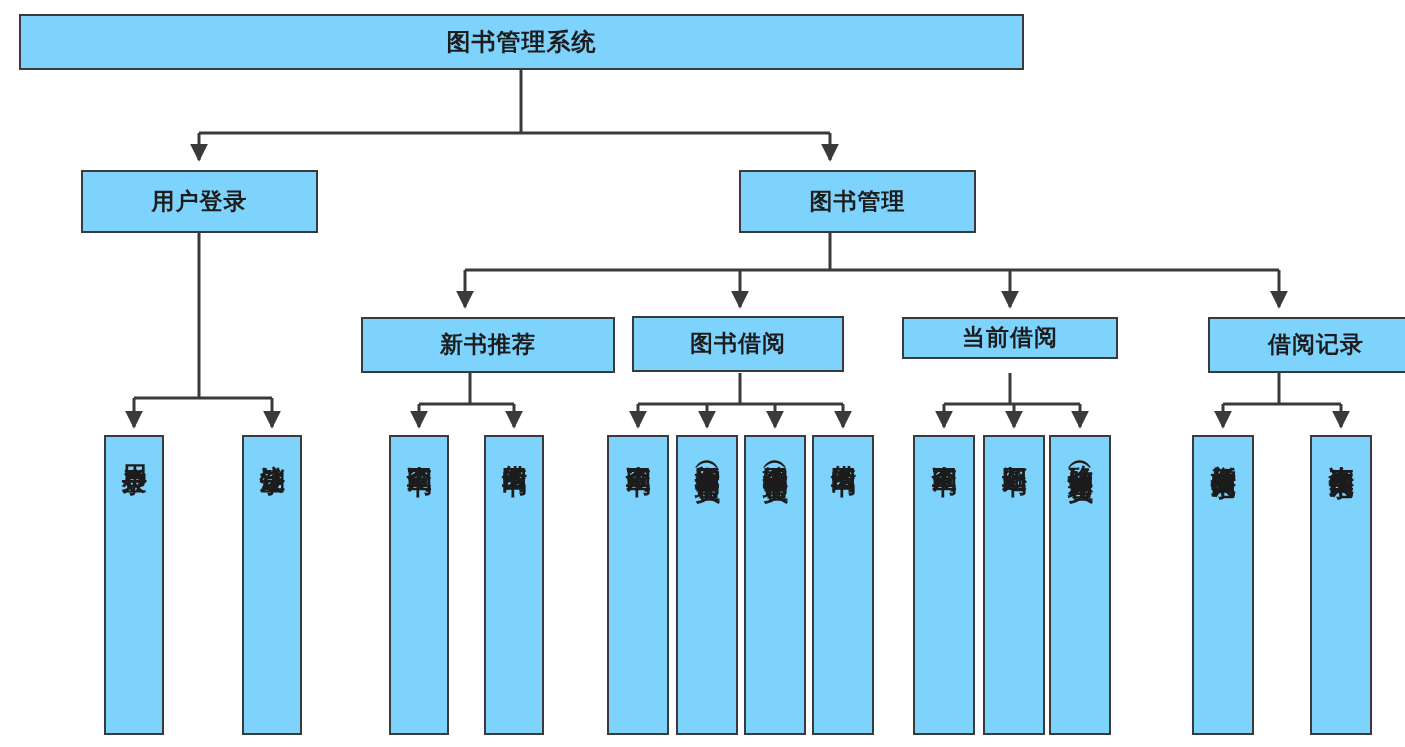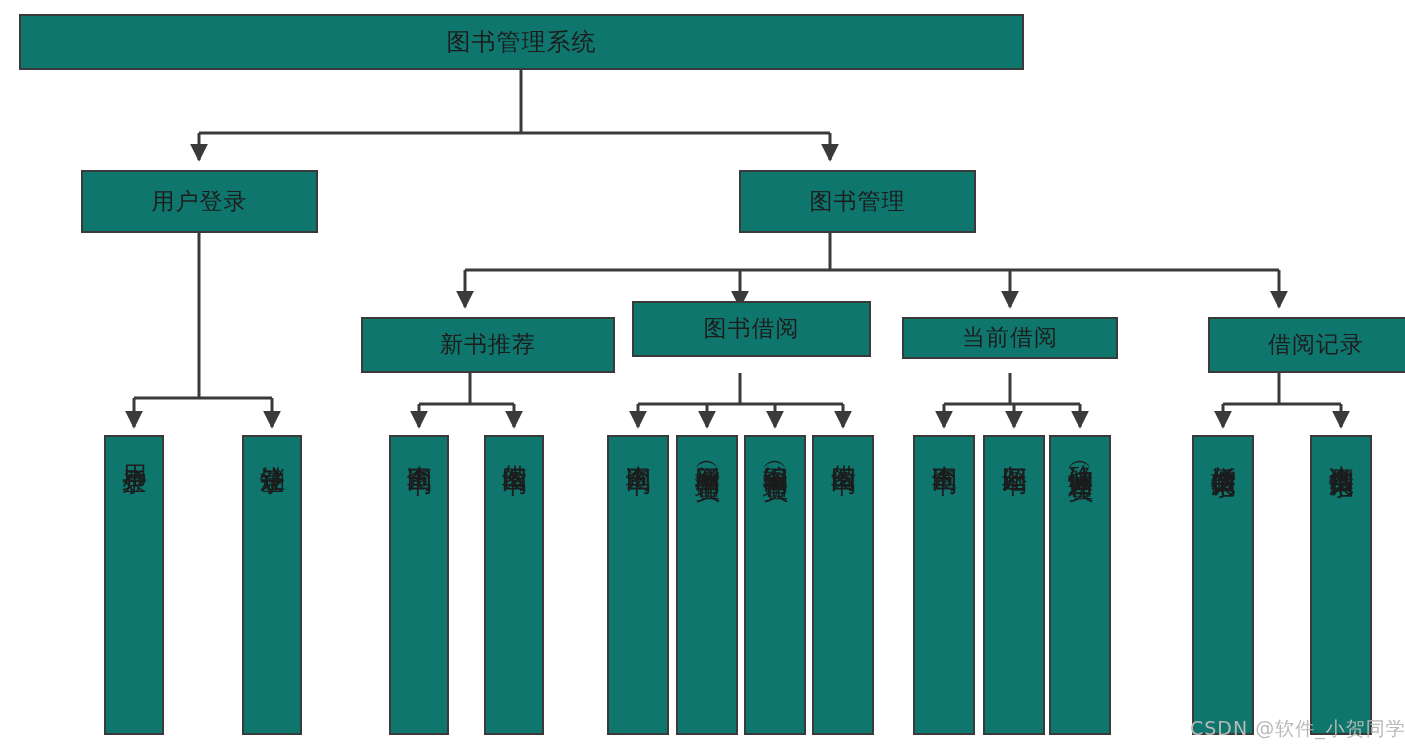--- a/index.html
+++ b/index.html
@@ -20,25 +20,26 @@
     left: 0;
     top: 0;
     width: 1405px;
     height: 747px;
     pointer-events: none;
   }
   .node {
     position: absolute;
     box-sizing: border-box;
     border: 2.5px solid #3a3a3a;
-    background: #0f766e;
+    background: #7dd3fc;
     display: flex;
     align-items: center;
     justify-content: center;
     color: #1c1c1c;
+    font-weight: bold;
   }
   .node .lbl {
     display: block;
     text-align: center;
   }
   
   .node.h .lbl {
     font-size: 23px;
     line-height: 1.1;
     letter-spacing: 1px;
@@ -136,21 +137,21 @@
   <div class="node h" style="left:81px; top:170px; width:237px; height:63px;">
     <span class="lbl">用户登录</span>
   </div>
   <div class="node h" style="left:739px; top:170px; width:237px; height:63px;">
     <span class="lbl">图书管理</span>
   </div>
 
   <div class="node h" style="left:361px; top:317px; width:254px; height:56px;">
     <span class="lbl">新书推荐</span>
   </div>
-  <div class="node h" style="left:632px; top:301px; width:239px; height:56px;">
+  <div class="node h" style="left:632px; top:316px; width:212px; height:56px;">
     <span class="lbl">图书借阅</span>
   </div>
   <div class="node h" style="left:902px; top:317px; width:216px; height:42px;">
     <span class="lbl">当前借阅</span>
   </div>
   <div class="node h" style="left:1172px; top:317px; width:216px; height:56px;margin-left:36px;">
     <span class="lbl">借阅记录</span>
   </div>
 
   <div class="node v" style="left:104px; top:435px; width:60px; height:300px;">
@@ -190,15 +191,14 @@
     <span class="lbl">确认归还（管理员）</span>
   </div>
 
   <div class="node v" style="left:1192px; top:435px; width:62px; height:300px;">
     <span class="lbl">新增借阅记录</span>
   </div>
   <div class="node v" style="left:1310px; top:435px; width:62px; height:300px;">
     <span class="lbl">查询借阅记录</span>
   </div>
 
-  <div class="watermark" style="left:1190px; top:716px;">CSDN @软件_小贺同学</div>
 
 </div>
 
 </body></html>

